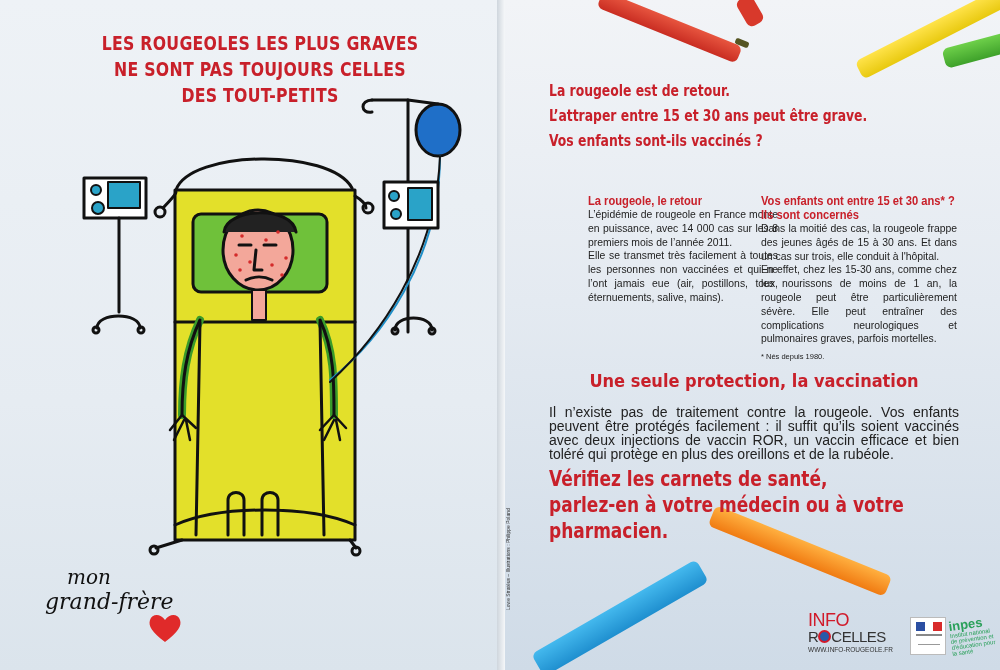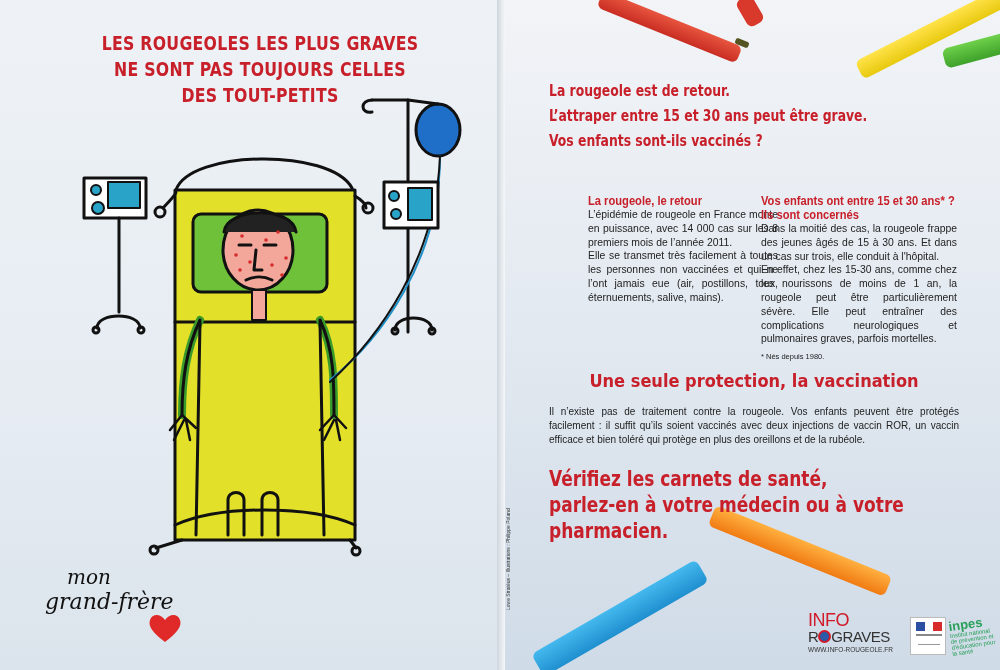--- a/index.html
+++ b/index.html
@@ -67,21 +67,21 @@
   .col p { text-align: justify; }
   .col .note { font-size: 7.5px; margin-top: 4px; }
 
   .section-title {
     position: absolute; left: 44px; top: 370px; width: 410px; text-align: center;
     color: #c8202a; font-weight: bold; font-size: 18px;
     font-family: "DejaVu Sans Condensed", "DejaVu Sans", sans-serif; white-space: nowrap;
   }
   .section-body {
     position: absolute; left: 44px; top: 405px; width: 410px;
-    color: #222; font-size: 10px; line-height: 14px; text-align: justify;
+    color: #222; font-size: 14px; line-height: 14px; text-align: justify;
   }
 
   .cta {
     position: absolute; left: 44px; top: 466px; width: 420px;
     color: #c8202a; font-weight: bold; font-size: 21px; line-height: 26px;
     font-family: "DejaVu Sans Condensed", "DejaVu Sans", sans-serif; white-space: nowrap;
   }
   .cta div { transform: scaleX(0.9); transform-origin: left center; }
 
   .credit {
@@ -237,21 +237,21 @@
   <div class="cta">
     <div>Vérifiez les carnets de santé,</div>
     <div>parlez-en à votre médecin ou à votre</div>
     <div>pharmacien.</div>
   </div>
 
   <div class="credit">Lowe Stratéus – Illustrations : Philippe Poland</div>
 
   <div class="logo-info">
     <div class="info">INFO</div>
-    <div class="rougeole"><span>R</span><span class="o"></span><span>GRAVES</span></div>
+    <div class="rougeole"><span>R</span><span class="o"></span><span>CELLES</span></div>
     <div class="url">WWW.INFO-ROUGEOLE.FR</div>
   </div>
 
   <div class="logo-gov">
     <div class="flag"></div>
     <div class="lines"></div>
     <div class="lines2"></div>
   </div>
 
   <div class="logo-inpes">

